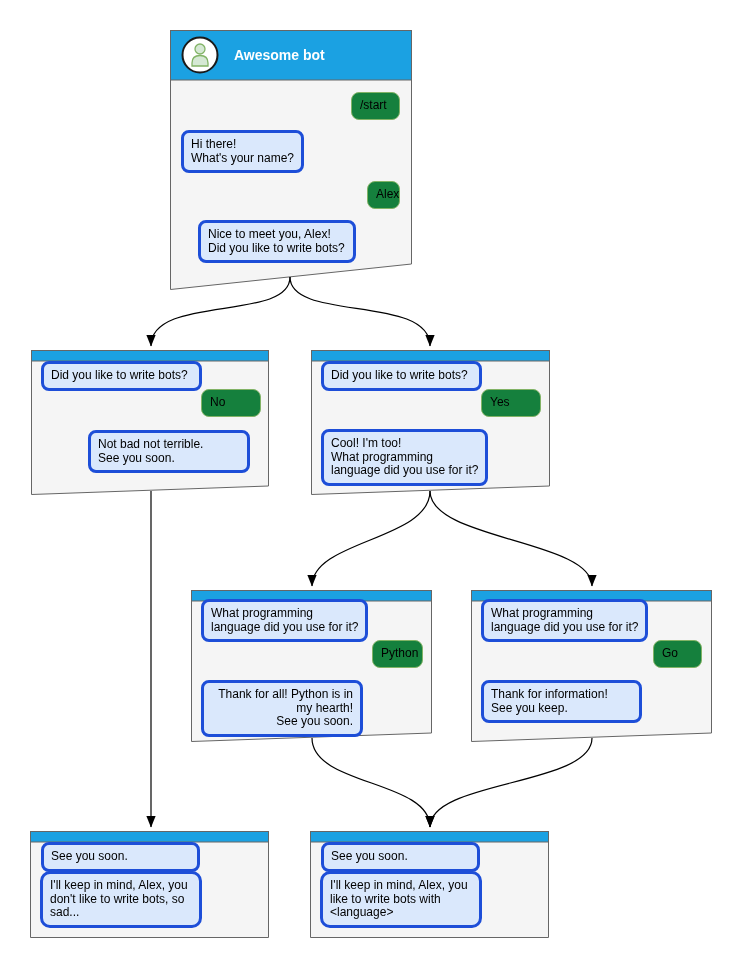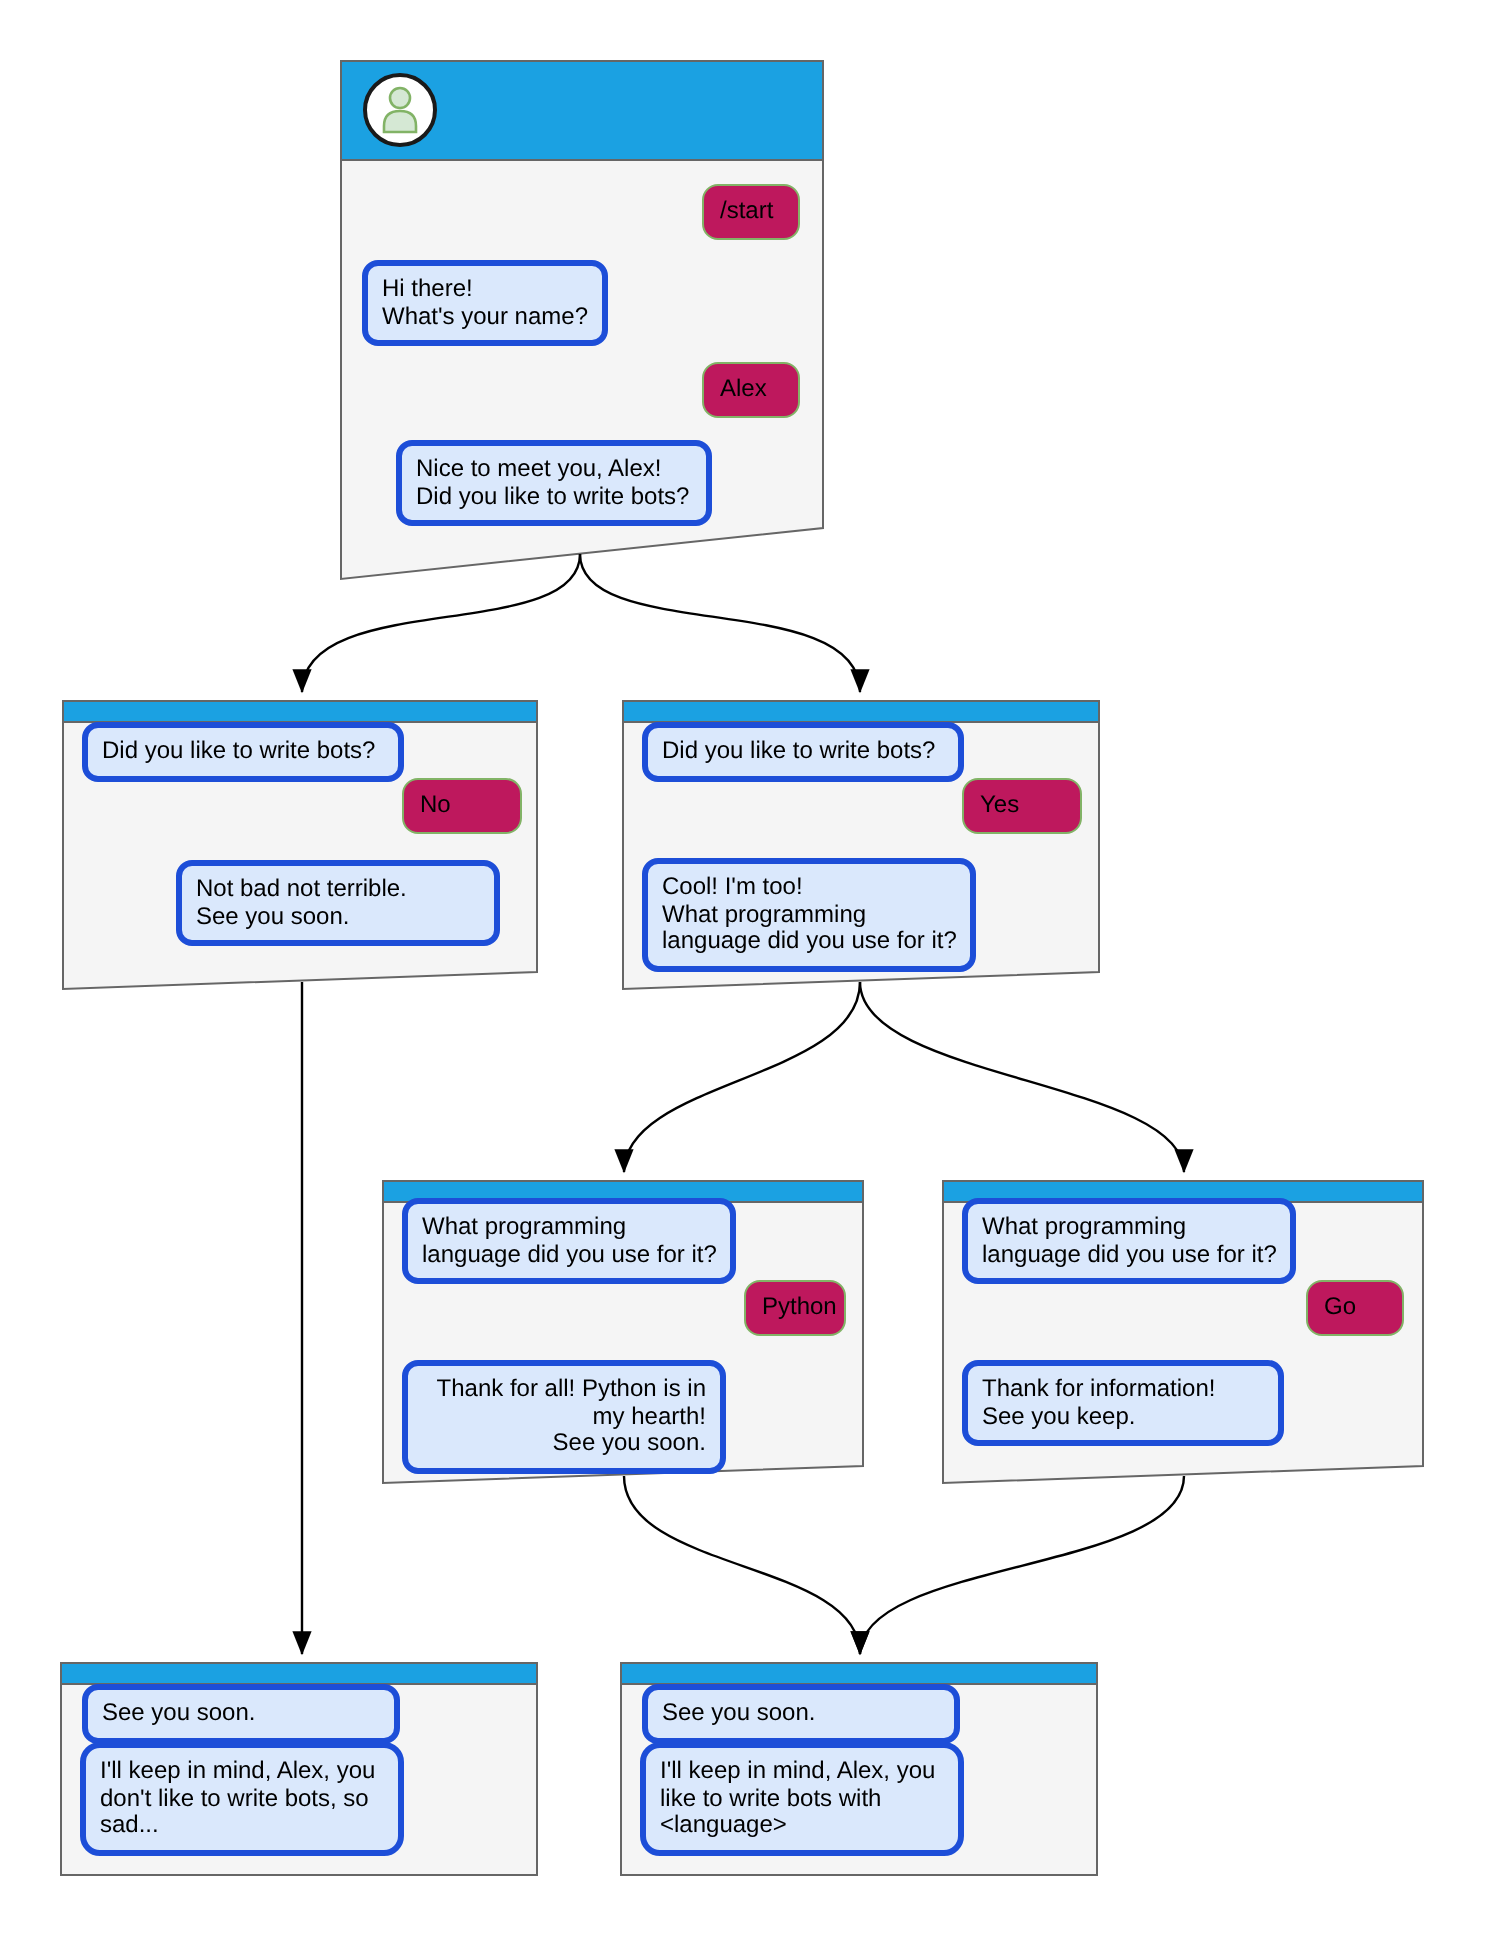--- a/index.html
+++ b/index.html
@@ -13,43 +13,44 @@
     position:absolute;left:64px;top:0;height:50px;display:flex;align-items:center;
     color:#ffffff;font-size:14px;font-weight:bold;
   }
   .avatar{position:absolute;left:11px;top:6px;width:38px;height:38px;}
   .bubble{
     position:absolute;box-sizing:border-box;border-radius:8px;
     font-size:12px;line-height:13.5px;white-space:pre;color:#000;
     padding:5px 7px;
   }
   .bot-bubble{background:#dae8fc;border:3px solid #1d4ed8;}
-  .user-bubble{background:#be185d;border:1px solid #82b366;padding:6px 8px;}
+  .user-bubble{background:#15803d;border:1px solid #82b366;padding:6px 8px;}
   .arrow-layer{position:absolute;left:0;top:0;pointer-events:none;}
   .flow{fill:none;stroke:#000000;stroke-width:1.2px;}
 </style>
 </head>
 <body>
 
 <div class="canvas">
 
   <div class="window" style="left:170px;top:30px;width:242px;height:260px;">
     <svg class="win-shape" width="242" height="260">
       <polygon points="0.5,0.5 241.5,0.5 241.5,234 0.5,259.5" fill="#f5f5f5" stroke="#666666" stroke-width="1"></polygon>
       <rect x="0.5" y="0.5" width="241" height="49.5" fill="#1ba1e2" stroke="#666666" stroke-width="1"></rect>
     </svg>
     <svg class="avatar" width="38" height="38" viewBox="0 0 38 38">
       <circle cx="19" cy="19" r="17.5" fill="#ffffff" stroke="#1a1a1a" stroke-width="2"></circle>
       <circle cx="19" cy="13" r="5" fill="#d5e8d4" stroke="#82b366" stroke-width="1.3"></circle>
       <path d="M 11 30 L 11 27 Q 11 19.5 19 19.5 Q 27 19.5 27 27 L 27 30 Z" fill="#d5e8d4" stroke="#82b366" stroke-width="1.3"></path>
     </svg>
+    <div class="win-title">Awesome bot</div>
     <div class="bubble user-bubble" style="right:12px;top:62px;width:49px;">/start</div>
     <div class="bubble bot-bubble" style="left:11px;top:100px;min-width:121px;">Hi there!
 What's your name?</div>
-    <div class="bubble user-bubble" style="right:12px;top:151px;width:49px;">Alex</div>
+    <div class="bubble user-bubble" style="right:12px;top:151px;width:33px;">Alex</div>
     <div class="bubble bot-bubble" style="left:28px;top:190px;min-width:158px;">Nice to meet you, Alex!
 Did you like to write bots?</div>
   </div>
 
   <div class="window" style="left:31px;top:350px;width:238px;height:145px;">
     <svg class="win-shape" width="238" height="145">
       <polygon points="0.5,0.5 237.5,0.5 237.5,136 0.5,144.5" fill="#f5f5f5" stroke="#666666" stroke-width="1"></polygon>
       <rect x="0.5" y="0.5" width="237" height="10.5" fill="#1ba1e2" stroke="#666666" stroke-width="1"></rect>
     </svg>
     <div class="bubble bot-bubble" style="left:10px;top:11px;min-width:161px;">Did you like to write bots?</div>

